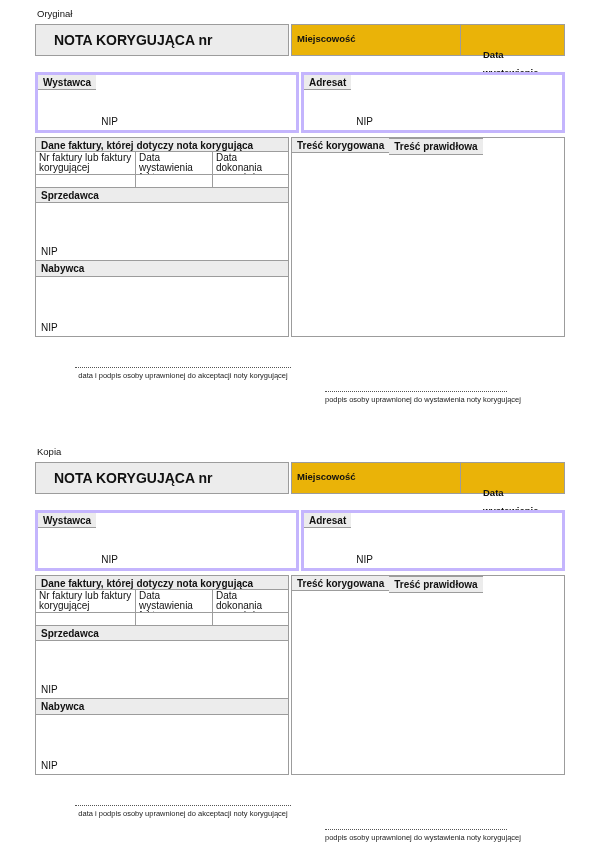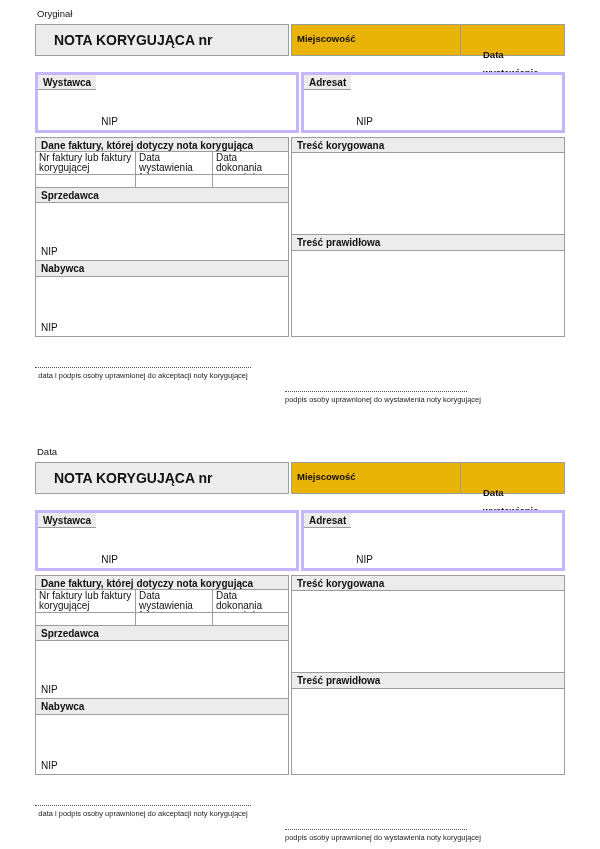--- a/index.html
+++ b/index.html
@@ -62,21 +62,21 @@
     position: absolute;
     left: 5px;
     bottom: 3px;
     font-size: 10px;
     line-height: 10px;
   }
 
   
   .main-row { display: flex; gap: 2px; height: 200px; }
   .left-col { width: 254px; border: 1px solid #9c9c9c; display: flex; flex-direction: column; }
-  .right-col { flex: 1; border: 1px solid #9c9c9c; display: flex; flex-direction: column; }
+  .right-col { flex: 1; border: 1px solid #9c9c9c; display: flex; flex-direction: row; }
   .bar-wide { height: 14px; }
 
   .subcols, .subcols-empty { display: flex; border-bottom: 1px solid #9c9c9c; flex: none; }
   .subcols { height: 23px; }
   .subcols-empty { height: 13px; }
   .subcol {
     font-size: 10px;
     line-height: 10px;
     padding: 1px 3px;
     border-right: 1px solid #9c9c9c;
@@ -86,21 +86,21 @@
   .subcol.c2 { width: 77px; }
   .subcol.c3 { flex: 1; border-right: none; }
   .body-seller { height: 57px; flex: none; }
   .body-buyer { flex: 1; }
 
   .space1 { height: 81px; flex: none; position: relative; background:#ffffff; }
   .space2 { flex: 1; position: relative; background:#ffffff; }
 
   
   .sig-row { display: flex; margin-top: 29px; }
-  .sig-block-left { width: 216px; }
+  .sig-block-left { margin-left: 40px; width: 216px; }
   .sig-block-right { margin-left: 34px; width: 182px; margin-top: 24px; }
   .sig-line { border-bottom: 1px dotted #555555; height: 2px; margin-bottom: 3px; }
   .sig-caption {
     font-size: 7.5px;
     line-height: 9px;
     text-align: center;
     white-space: nowrap;
     color: #222222;
   }
 </style>
@@ -182,21 +182,21 @@
     </div>
     <div class="sig-block-right">
       <div class="sig-line"></div>
       <div class="sig-caption">podpis osoby uprawnionej do wystawienia noty korygującej</div>
     </div>
   </div>
 
 </section>
 <section class="form-section" id="form-b" style="top: 447px;">
 
-  <div class="copy-label">Data</div>
+  <div class="copy-label">Kopia</div>
 
   <div class="header-row">
     <div class="hcell-title">NOTA KORYGUJĄCA nr</div>
     <div class="hcell-right">
       <div class="hcell-city">
         <span class="hlabel">Miejscowość</span>
       </div>
       <div class="hcell-date">
         <span class="hlabel">Data wystawienia</span>
       </div>

